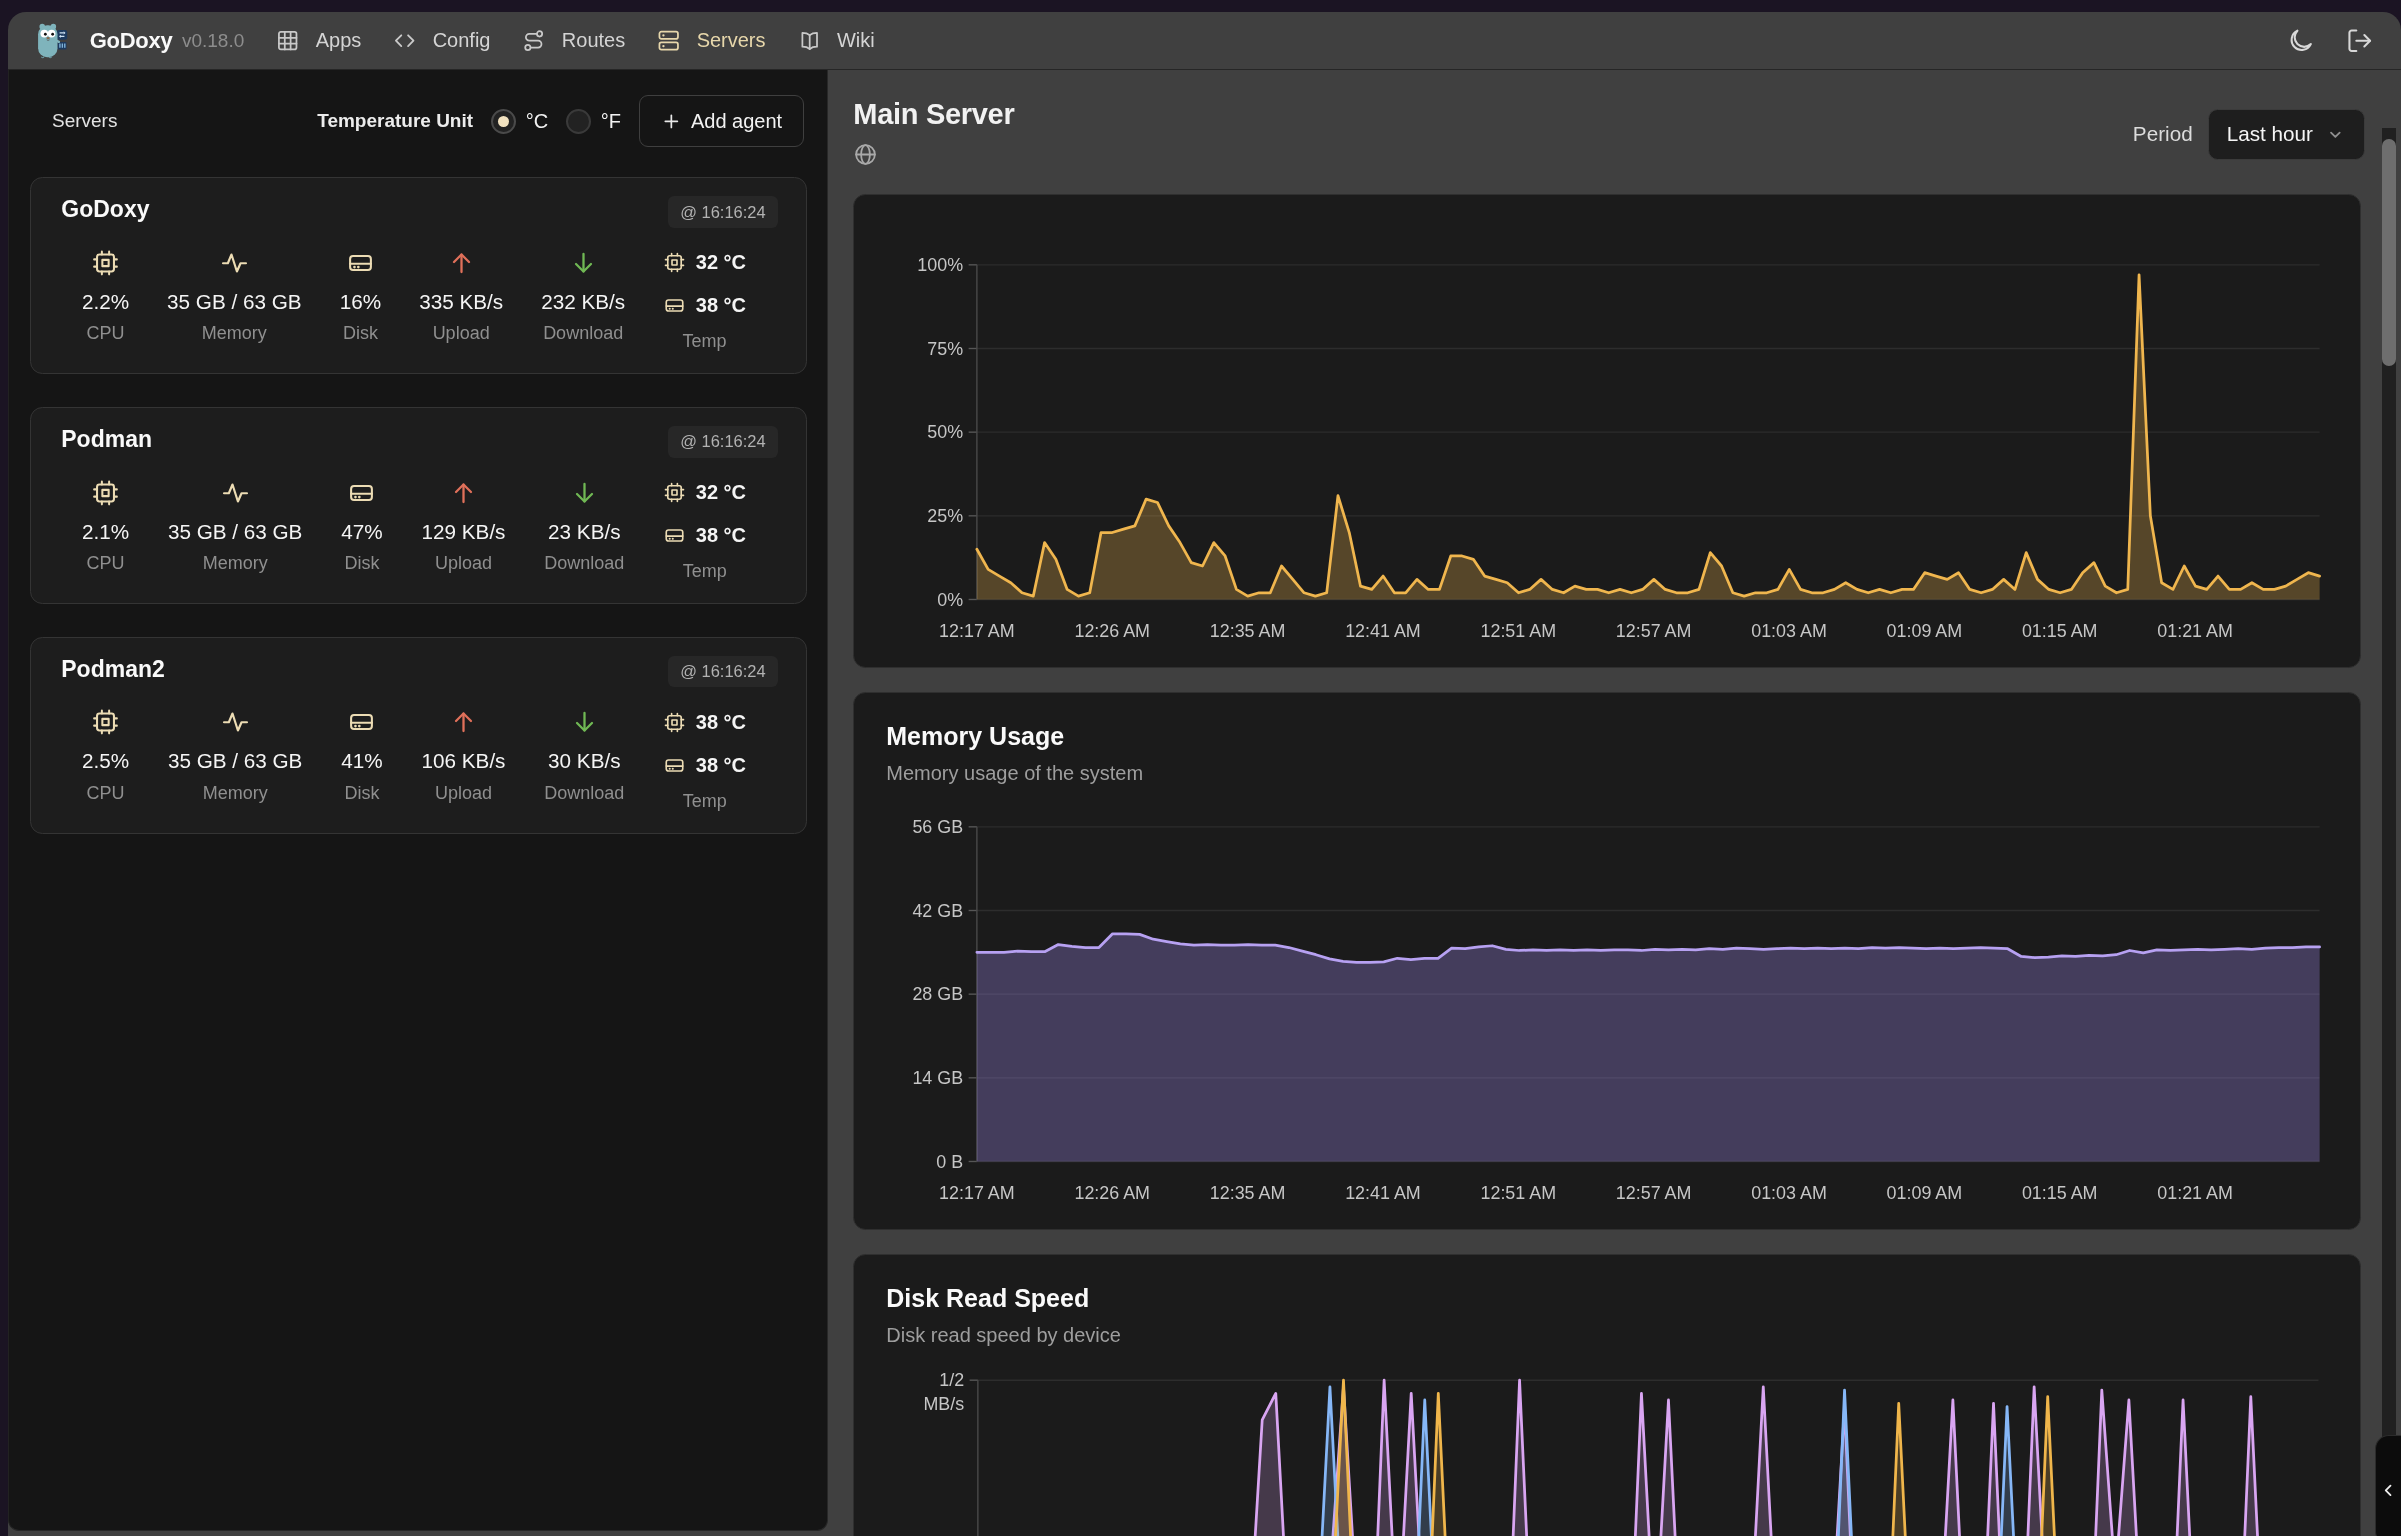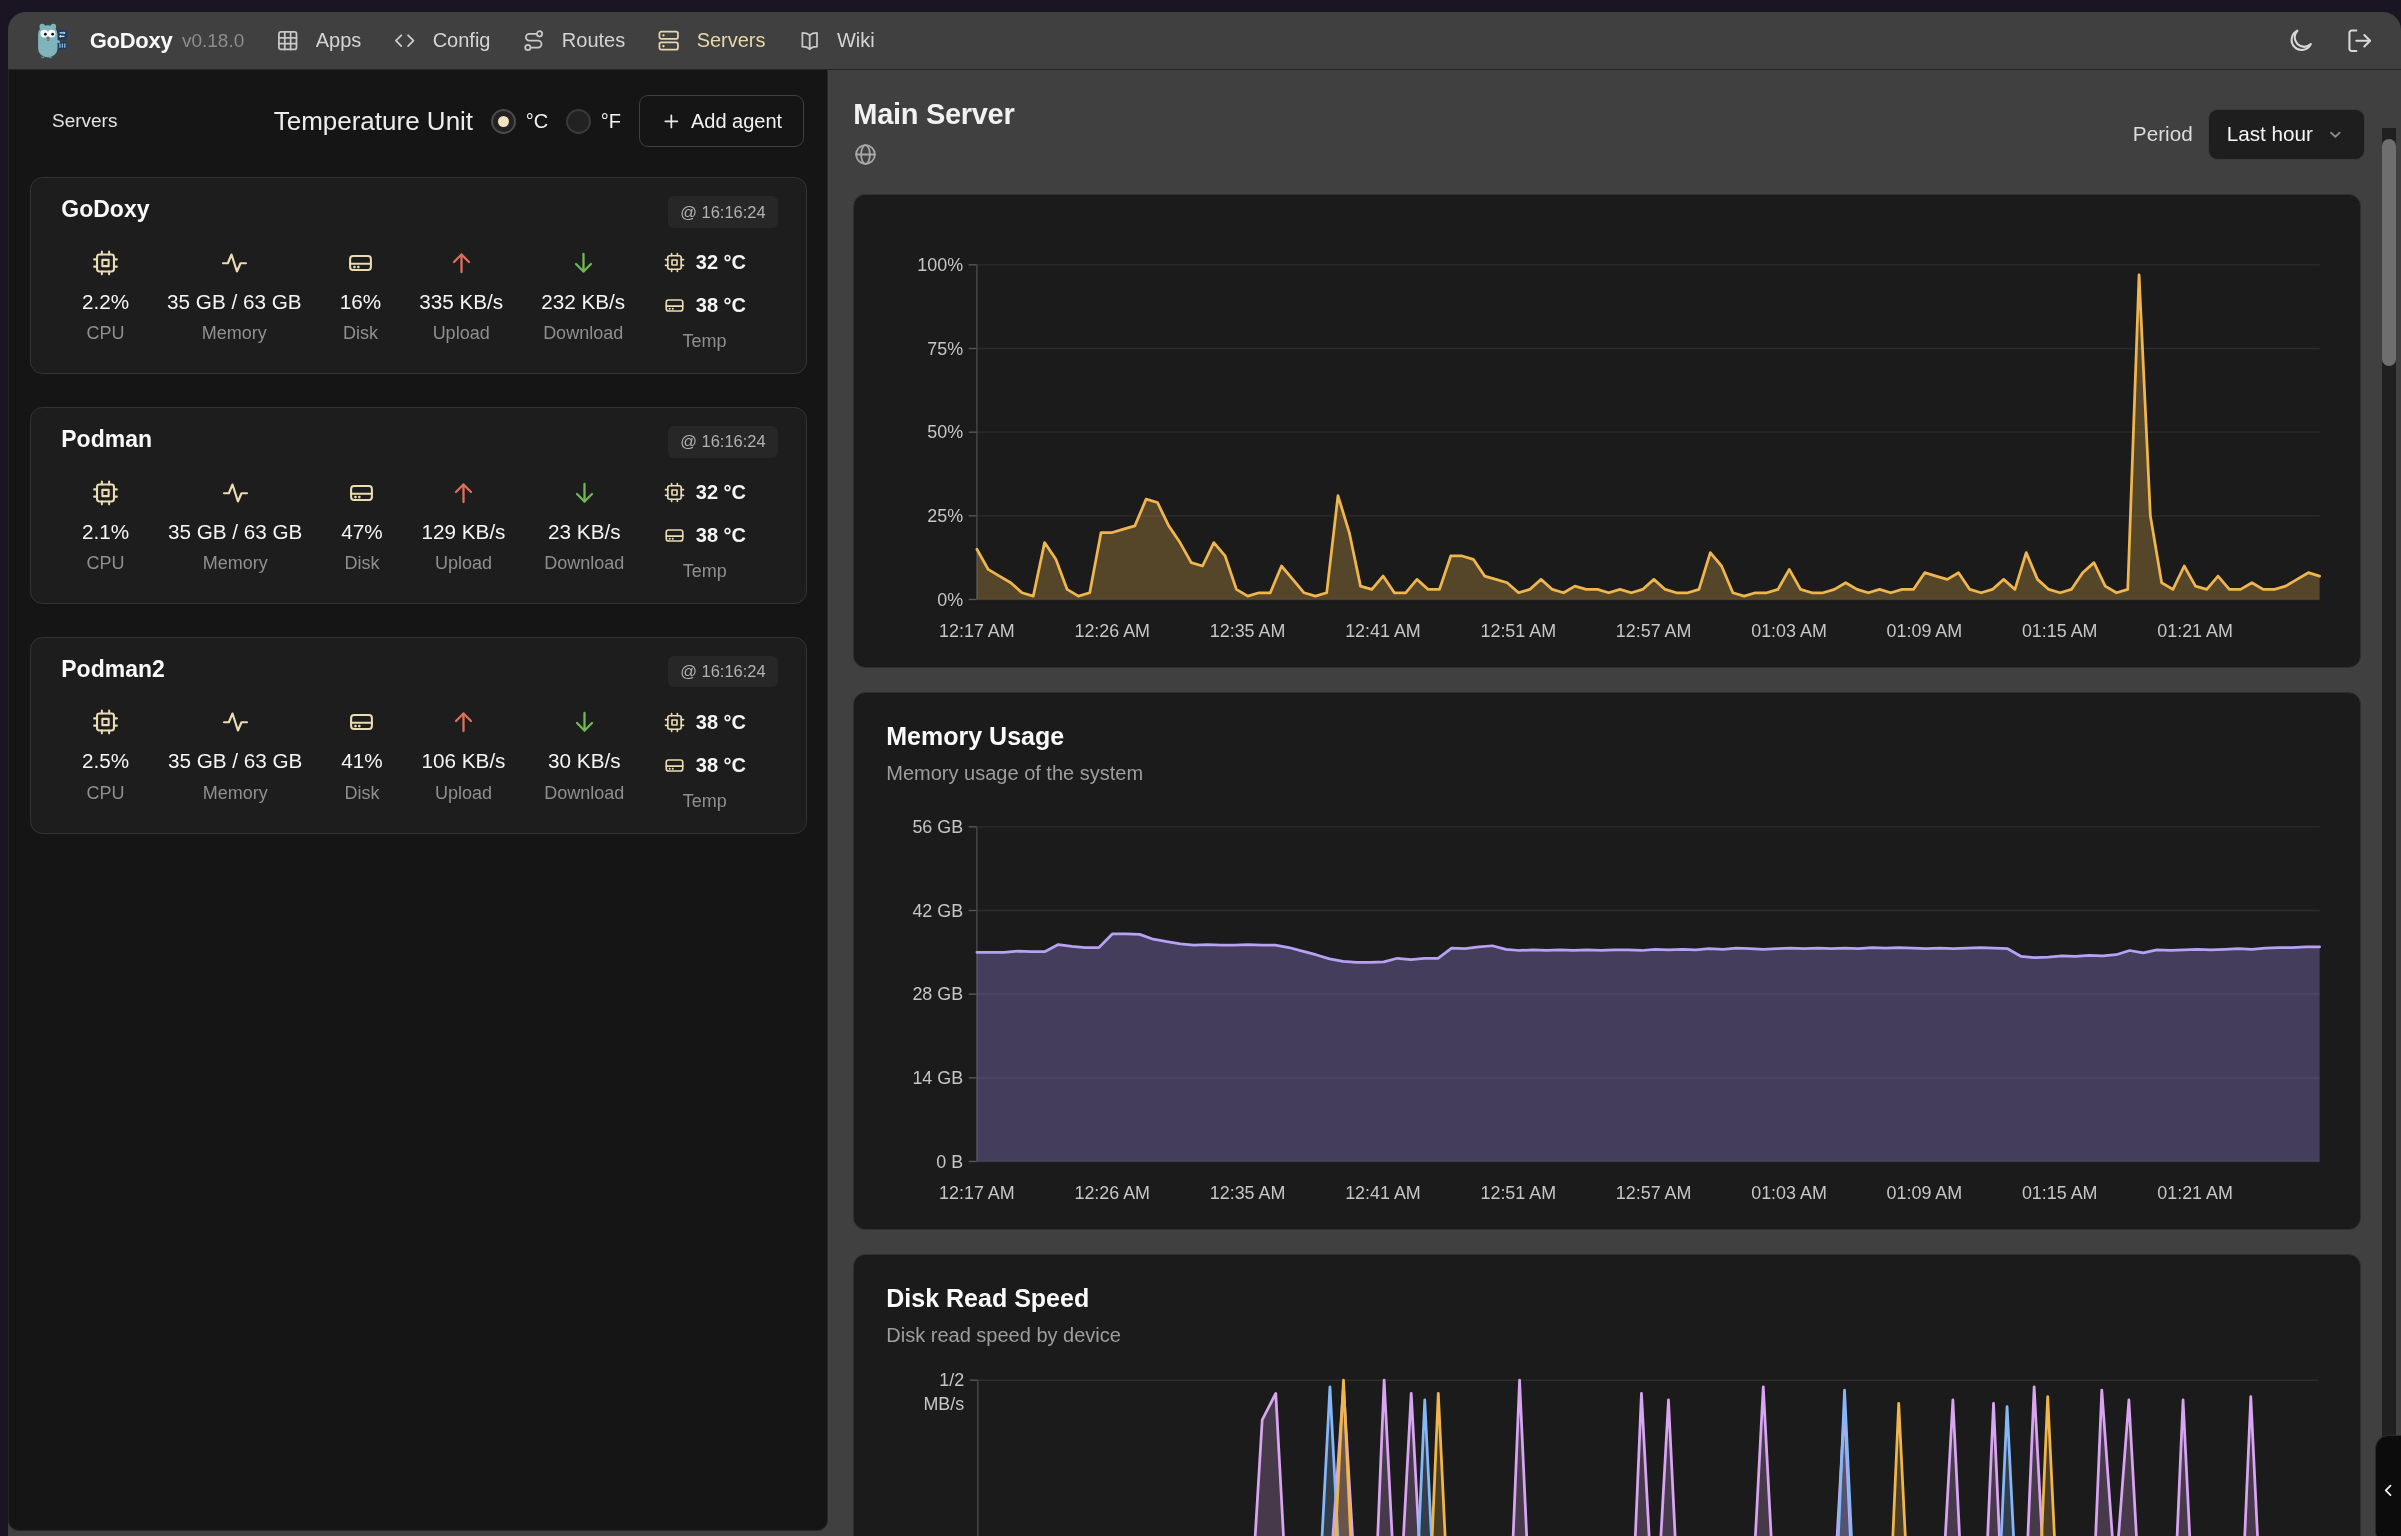--- a/index.html
+++ b/index.html
@@ -31,21 +31,21 @@
 
   
   .sidebar { width:820px; flex:0 0 820px; border-right:0.7px solid #282828;
     border-bottom:0.7px solid #282828; border-left:0.7px solid #222;
     border-radius:0 0 11px 11px; margin-bottom:5.5px;
     padding:25px 20.7px 0 20.7px; background:#151515; }
   .side-head { display:flex; align-items:center; justify-content:space-between;
     padding:0 2.8px 0 22px; margin-bottom:30px; }
   .side-title { font-size:19px; color:#e3e3e3; }
   .side-controls { display:flex; align-items:center; gap:18px; }
-  .tu-label { font-size:26px; color:#ececec; }
+  .tu-label { font-size:19px; color:#ececec;font-weight:bold; }
   .radio-opt { display:flex; align-items:center; gap:9.6px; cursor:pointer; }
   .radio { width:25px; height:25px; border-radius:50%; background:#222;
     border:2.1px solid #3a3a3a; position:relative; }
   .radio.on { border-color:#4a4a4a; }
   .radio.on::after { content:""; position:absolute; inset:4.8px; border-radius:50%;
     background:#f2e2c0; }
   .radio-label { font-size:20px; color:#f2f2f2; }
   .btn-add { display:flex; align-items:center; gap:9.6px; height:52px; padding:0 20.7px;
     border:1.4px solid #3f3f3f; border-radius:9px; background:transparent;
     color:#f2f2f2; font-size:20px; cursor:pointer; }

